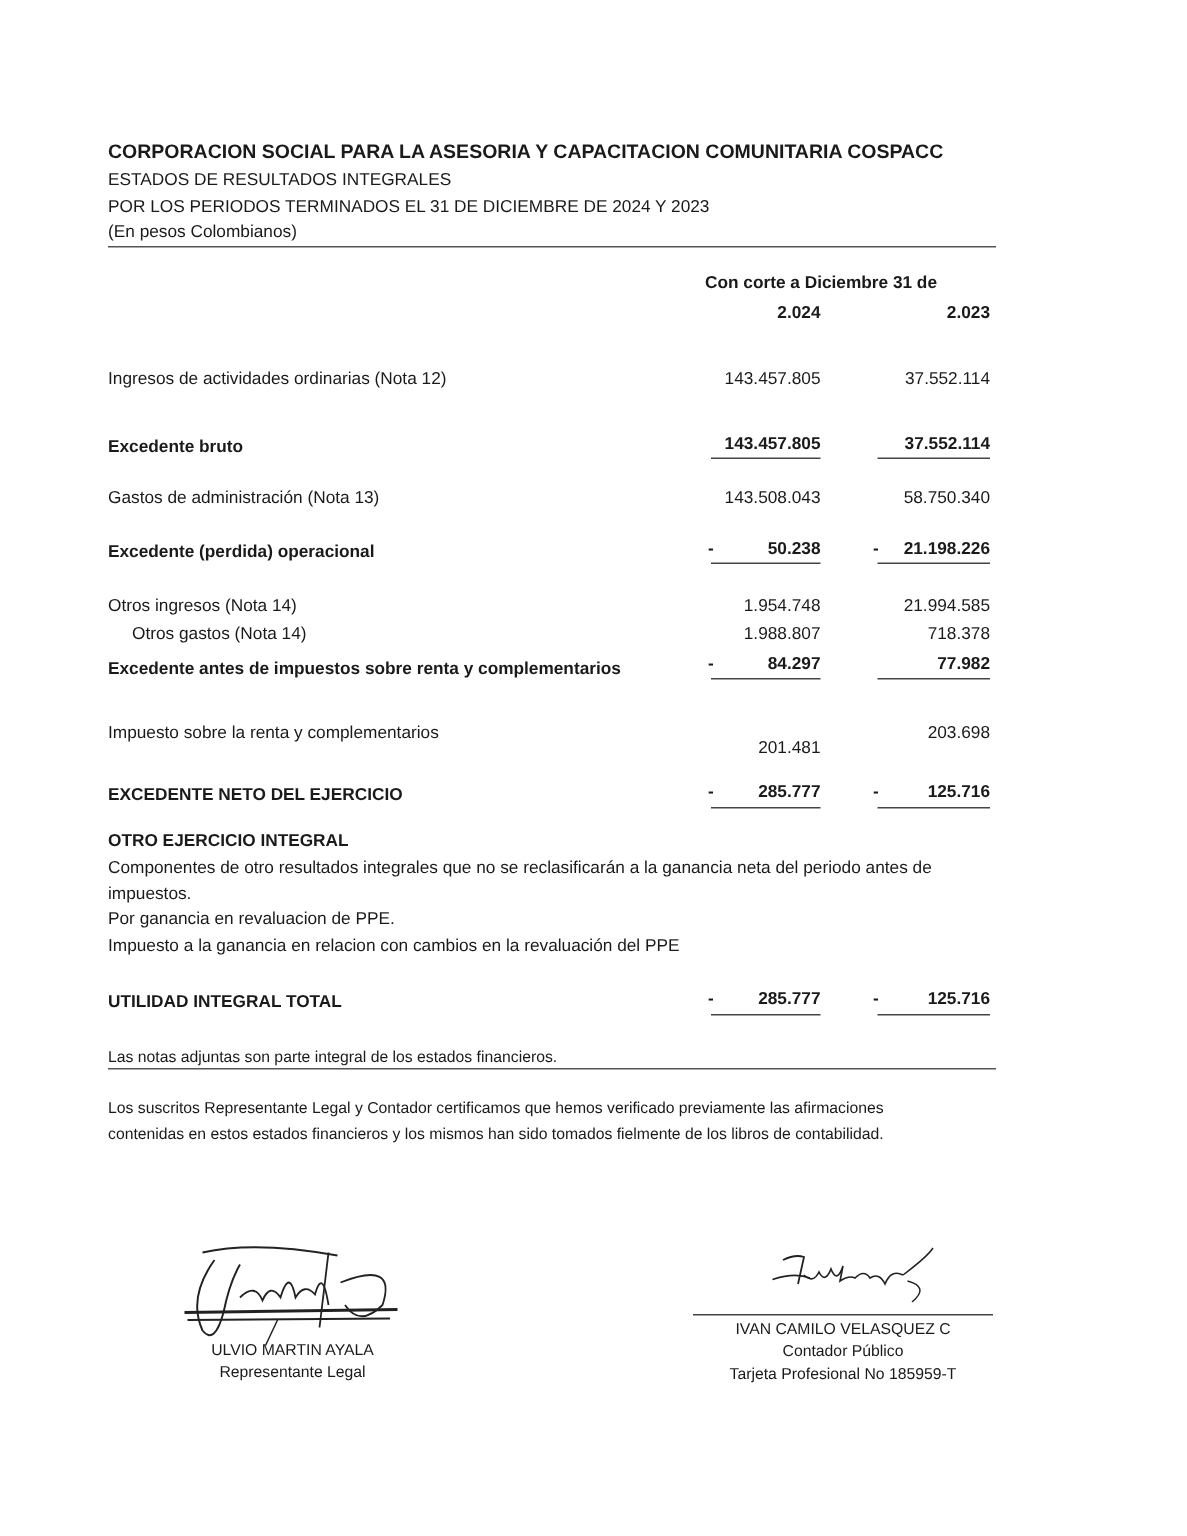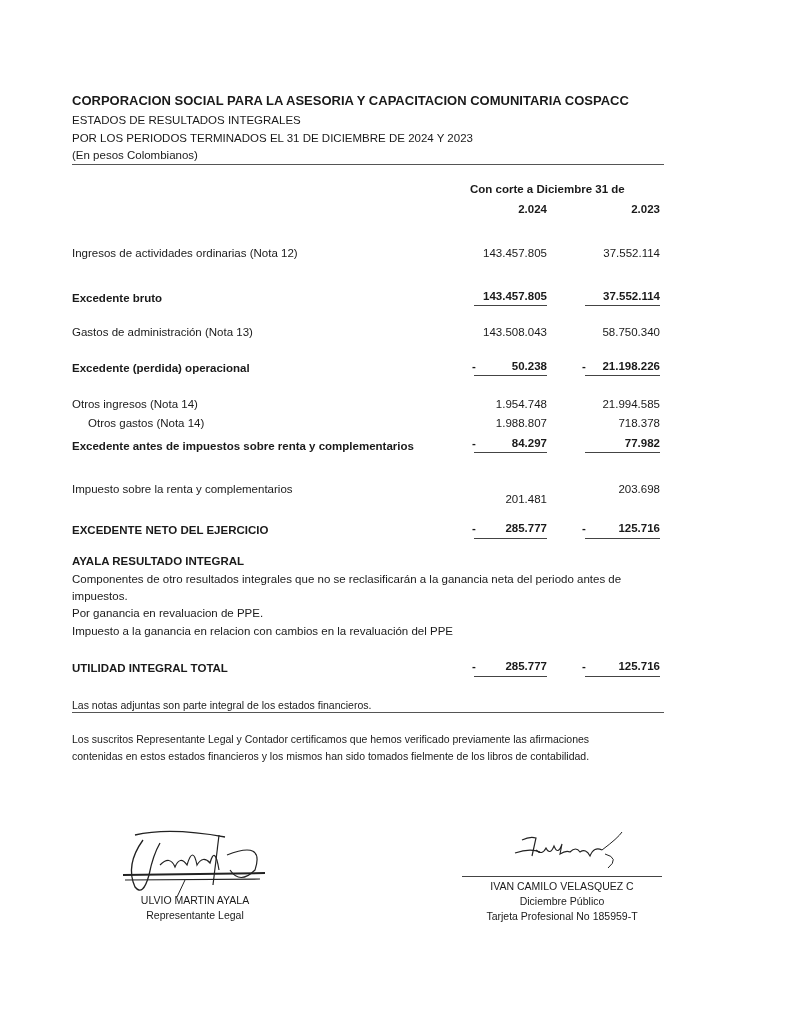--- a/index.html
+++ b/index.html
@@ -73,21 +73,21 @@
 <div class="num c2" style="top:483px;">203.698</div>
 
 <div class="abs t b" style="left:72px;top:524px;">EXCEDENTE NETO DEL EJERCICIO</div>
 <div class="dash" style="left:472px;top:522px;">-</div>
 <div class="dash" style="left:582px;top:522px;">-</div>
 <div class="num b c1" style="top:522px;">285.777</div>
 <div class="num b c2" style="top:522px;">125.716</div>
 <div class="ul" style="left:474px;top:538px;width:73px;"></div>
 <div class="ul" style="left:585px;top:538px;width:75px;"></div>
 
-<div class="abs t b" style="left:72px;top:555px;">AYALA RESULTADO INTEGRAL</div>
+<div class="abs t b" style="left:72px;top:555px;">OTRO EJERCICIO INTEGRAL</div>
 <div class="abs t" style="left:72px;top:573px;">Componentes de otro resultados integrales que no se reclasificarán a la ganancia neta del periodo antes de</div>
 <div class="abs t" style="left:72px;top:590px;">impuestos.</div>
 <div class="abs t" style="left:72px;top:607px;">Por ganancia en revaluacion de PPE.</div>
 <div class="abs t" style="left:72px;top:625px;">Impuesto a la ganancia en relacion con cambios en la revaluación del PPE</div>
 
 <div class="abs t b" style="left:72px;top:662px;">UTILIDAD INTEGRAL TOTAL</div>
 <div class="dash" style="left:472px;top:660px;">-</div>
 <div class="dash" style="left:582px;top:660px;">-</div>
 <div class="num b c1" style="top:660px;">285.777</div>
 <div class="num b c2" style="top:660px;">125.716</div>
@@ -115,14 +115,14 @@
 
 <svg class="sig" style="left:510px;top:828px;" width="120" height="45" viewBox="0 0 120 45">
   <path d="M5 25 Q20 20 30 24" stroke="#222" stroke-width="1.2" fill="none"></path>
   <path d="M12 12 Q20 8 26 10 L22 28" stroke="#222" stroke-width="1.2" fill="none"></path>
   <path d="M26 22 Q32 28 36 20 Q40 28 44 18 Q48 28 52 16 L50 26 Q56 22 60 24 Q66 18 70 24 Q76 20 80 28 Q84 18 92 22" stroke="#222" stroke-width="1.1" fill="none"></path>
   <path d="M92 22 Q108 10 112 4" stroke="#222" stroke-width="1" fill="none"></path>
   <path d="M95 26 Q110 30 98 40" stroke="#222" stroke-width="1" fill="none"></path>
 </svg>
 <div class="hr" style="left:462px;top:876px;width:200px;background:#444;"></div>
 <div class="center" style="left:462px;top:880px;width:200px;">IVAN CAMILO VELASQUEZ C</div>
-<div class="center" style="left:462px;top:895px;width:200px;">Diciembre Público</div>
+<div class="center" style="left:462px;top:895px;width:200px;">Contador Público</div>
 <div class="center" style="left:462px;top:910px;width:200px;">Tarjeta Profesional No  185959-T</div>
 
 </body></html>

